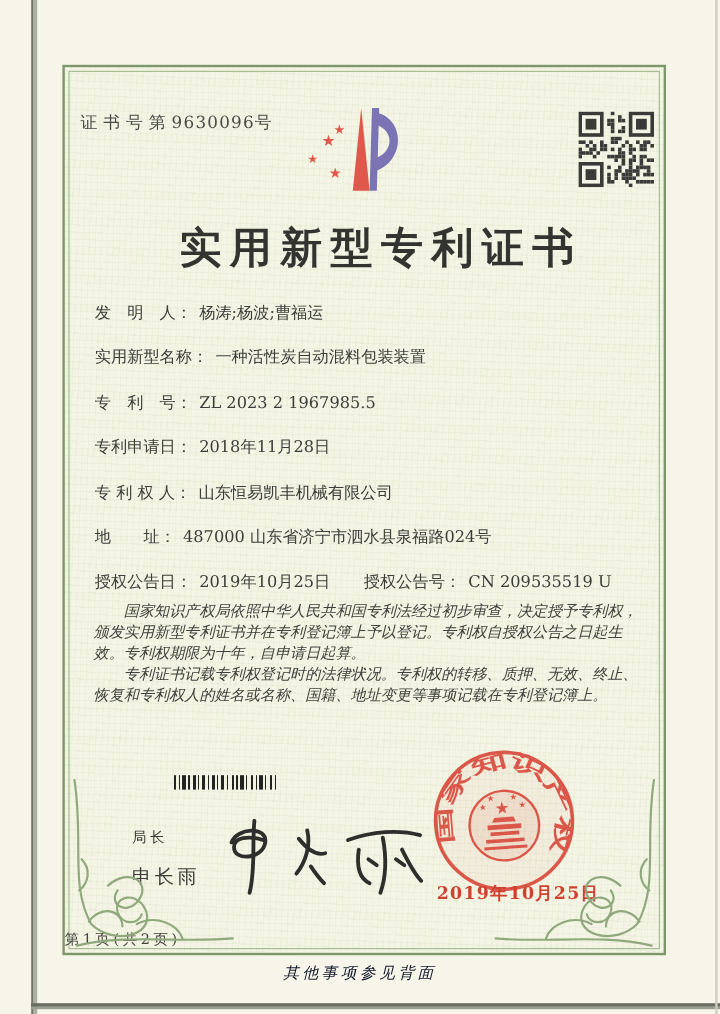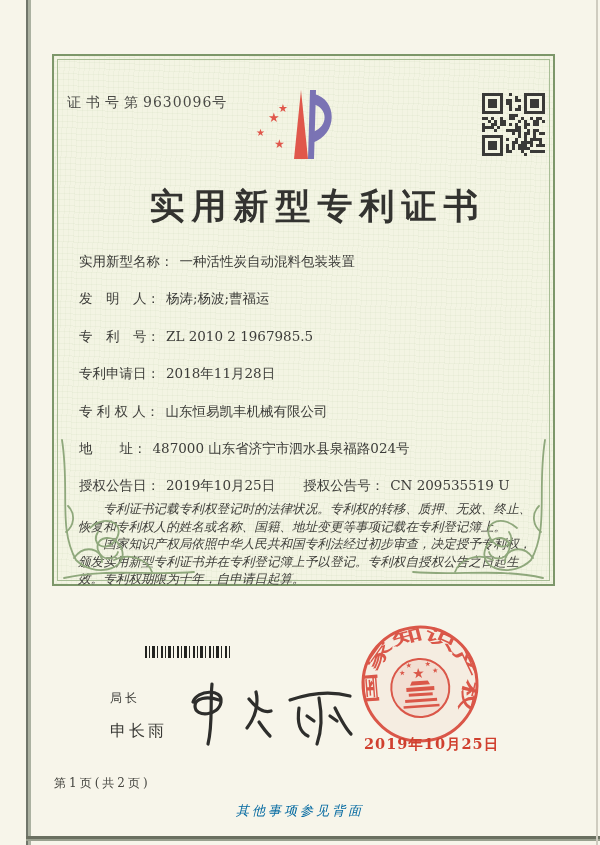--- a/index.html
+++ b/index.html
@@ -11,21 +11,21 @@
   }
   
   .scan-edge-left1{position:absolute;left:26px;top:0;width:2px;height:845px;background:#70756a;}
   .scan-edge-left2{position:absolute;left:28px;top:0;width:3px;height:845px;background:#abb1a1;}
   .scan-edge-bottom1{position:absolute;left:26px;top:836px;width:574px;height:3px;background:#6a6f60;}
   .scan-edge-bottom2{position:absolute;left:26px;top:839px;width:574px;height:2px;background:#9aa08f;}
   .scan-edge-right{position:absolute;left:596px;top:0;width:2px;height:845px;background:#cfccc0;}
 
   
   .certificate{
-    position:absolute;left:52px;top:54px;width:503px;height:532px;
+    position:absolute;left:52px;top:54px;width:503px;height:742px;
     border:2px solid #7d976a;box-sizing:border-box;
     background:
       repeating-linear-gradient(92deg, rgba(145,175,120,.06) 0 1px, rgba(0,0,0,0) 1px 5px),
       repeating-linear-gradient(2deg, rgba(145,175,120,.07) 0 1px, rgba(0,0,0,0) 1px 6px),
       #f3f4e3;
   }
   .certificate::before{
     content:"";position:absolute;inset:3px;border:1px solid #a8bd95;pointer-events:none;
   }
 
@@ -65,21 +65,21 @@
   .signature{position:absolute;left:118px;top:616px;}
 
   .seal{position:absolute;left:304px;top:566px;transform:rotate(-4deg);opacity:.92;}
   .seal-date{position:absolute;left:310px;top:679px;width:130px;
     font-size:14.5px;font-weight:bold;color:#d0402f;letter-spacing:1px;white-space:nowrap;}
 
   .page-num{position:absolute;left:0;top:719px;width:100%;
     font-size:12px;letter-spacing:3px;color:#44443f;}
 
   .back-note{position:absolute;left:0;top:802px;width:600px;text-align:center;
-    font-size:13px;font-style:italic;letter-spacing:3px;color:#0369a1;}
+    font-size:13px;font-style:italic;letter-spacing:3px;color:#0f172a;}
 
   .flourish{position:absolute;bottom:2px;pointer-events:none;}
   .flourish.fl-left{left:2px;}
   .flourish.fl-right{right:2px;transform:scaleX(-1);}
 </style>
 </head>
 <body>
 
 <div class="scan-edge-left1"></div>
 <div class="scan-edge-left2"></div>
@@ -224,30 +224,30 @@
         <rect x="48" y="6" width="9" height="9" fill="#3a3a38"></rect>
         <rect x="0" y="42" width="21" height="21" fill="#3a3a38"></rect>
         <rect x="3" y="45" width="15" height="15" fill="#f3f4e3"></rect>
         <rect x="6" y="48" width="9" height="9" fill="#3a3a38"></rect>
       </svg></div>
 
   <div class="title">实用新型专利证书</div>
 
   <div class="fields">
     <div class="row">
+      <span class="lab">发　明　人：</span>
+      <span class="val">杨涛;杨波;曹福运</span>
+    </div>
+    <div class="row">
       <span class="lab">实用新型名称：</span>
       <span class="val">一种活性炭自动混料包装装置</span>
     </div>
     <div class="row">
-      <span class="lab">发　明　人：</span>
-      <span class="val">杨涛;杨波;曹福运</span>
-    </div>
-    <div class="row">
       <span class="lab">专　利　号：</span>
-      <span class="val">ZL 2010 2 1967985.5</span>
+      <span class="val">ZL 2023 2 1967985.5</span>
     </div>
     <div class="row">
       <span class="lab">专利申请日：</span>
       <span class="val">2018年11月28日</span>
     </div>
     <div class="row">
       <span class="lab">专 利 权 人：</span>
       <span class="val">山东恒易凯丰机械有限公司</span>
     </div>
     <div class="row">
@@ -258,22 +258,22 @@
       <span class="lab">授权公告日：</span>
       <span class="val">2019年10月25日</span>
       <span class="pair2">
         <span class="lab">授权公告号：</span>
         <span class="val">CN 209535519 U</span>
       </span>
     </div>
   </div>
 
   <div class="body-text">
+    <p>国家知识产权局依照中华人民共和国专利法经过初步审查，决定授予专利权，颁发实用新型专利证书并在专利登记簿上予以登记。专利权自授权公告之日起生效。专利权期限为十年，自申请日起算。</p>
     <p>专利证书记载专利权登记时的法律状况。专利权的转移、质押、无效、终止、恢复和专利权人的姓名或名称、国籍、地址变更等事项记载在专利登记簿上。</p>
-    <p>国家知识产权局依照中华人民共和国专利法经过初步审查，决定授予专利权，颁发实用新型专利证书并在专利登记簿上予以登记。专利权自授权公告之日起生效。专利权期限为十年，自申请日起算。</p>
   </div>
 
   <div class="barcode"></div>
 
   <div class="issuer-title">局长</div>
   <div class="issuer-name">申长雨</div>
 
   <svg class="signature" width="200" height="80" viewBox="0 0 200 80">
     <g stroke="#2e2e2c" stroke-width="3.2" fill="none" stroke-linecap="round">
       <path d="M40,12 C38,32 41,52 36,72"></path>

